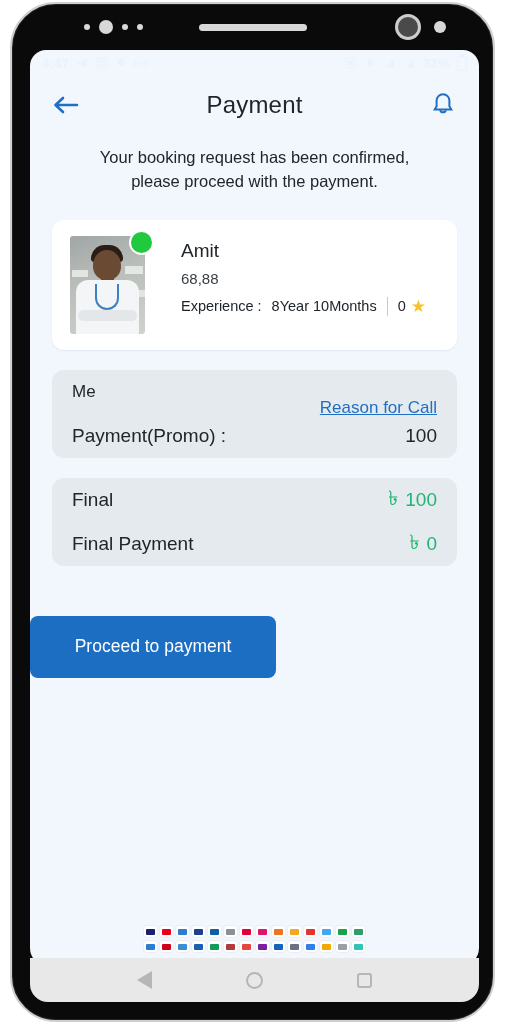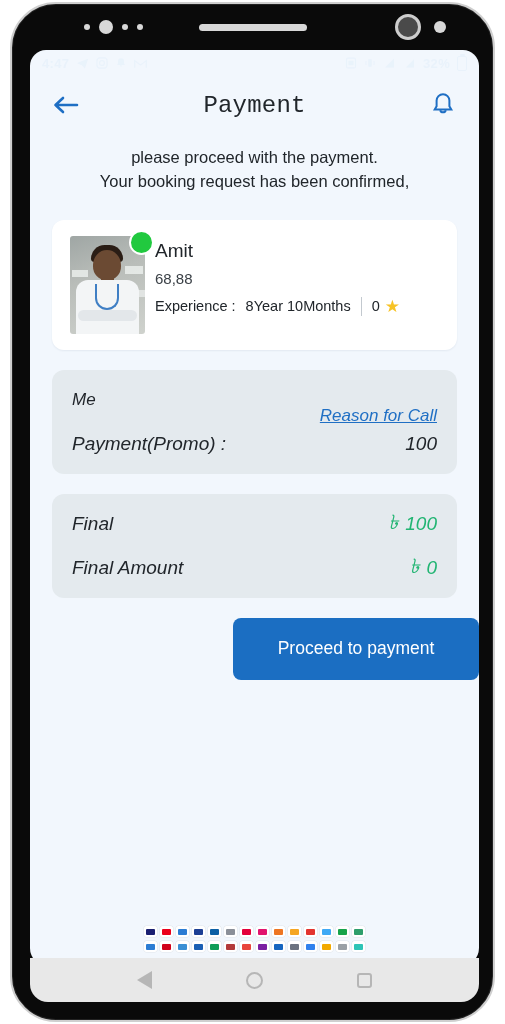--- a/index.html
+++ b/index.html
@@ -58,35 +58,35 @@
   .sb-ico{ opacity:.92; display:inline-flex; }
   .sb-time{ letter-spacing:.3px; }
   .batt{ width:10px;height:15px;border:1.6px solid #e9f2fb;border-radius:2px;position:relative;}
   .batt:after{content:"";position:absolute;top:-3px;left:2px;width:5px;height:2px;background:#e9f2fb;border-radius:1px;}
   
   .appbar{
     height:58px; flex:0 0 58px;
     display:flex; align-items:center; justify-content:space-between;
     padding:0 18px;
   }
-  .appbar-title{ font-size:24px; color:#21262b; letter-spacing:.2px;font-family:Liberation Mono, monospace; }
+  .appbar-title{ font-size:24px; color:#21262b; letter-spacing:.2px; }
   .icon-btn{ display:flex;align-items:center;justify-content:center; width:36px;height:36px; cursor:pointer;}
   
   .intro{
     text-align:center; color:#21262b;
     font-size:16.5px; line-height:1.45;
     padding:12px 34px 0;
   }
   
   .doc-card{
     margin:26px 22px 0;
     background:#ffffff;
     border-radius:12px;
     padding:16px 16px 16px 18px;
-    display:flex; gap:10px; align-items:flex-start;
+    display:flex; gap:36px; align-items:flex-start;
     min-height:124px;
     box-shadow:0 1px 2px rgba(30,50,80,.07);
   }
   .avatar-wrap{ position:relative; flex:0 0 auto;}
   .avatar{
     width:75px;height:98px; border-radius:3px; overflow:hidden;
     background:linear-gradient(160deg,#9fa6a4 0%,#b9bdb9 40%,#cfd2cd 100%);
     position:relative;
   }
   .av-head{position:absolute;left:23px;top:14px;width:28px;height:30px;border-radius:50% 50% 45% 45%;background:#6b4a33;}
@@ -108,35 +108,34 @@
   .doc-sub{ font-size:15px; color:#3a4046; margin-top:8px; }
   .doc-exp-row{ display:flex; align-items:center; gap:10px; margin-top:9px; font-size:14.5px; color:#21262b;}
   .vdiv{ width:1px;height:19px;background:#c3c9cf; }
   .rating{ display:flex;align-items:center;gap:5px; }
   .star{ color:#f7c325; font-size:17px; }
   
   .price-card{
     margin:20px 22px 0;
     background:#e4eaee;
     border-radius:12px;
-    padding:8px 20px;
-    font-style:italic;
+    padding:0 20px;
   }
   .price-row{
     height:44px; display:flex; align-items:center; justify-content:space-between;
     font-size:17px; color:#21262b;
   }
   .price-row.big{ font-size:19px; }
   .link{
     color:#1f6fc4; text-decoration:underline; font-size:17px; cursor:pointer;margin-top:33px;
   }
   .amount-green{ color:#22b573; font-size:19px; display:flex; align-items:center; gap:7px;}
   .taka{ font-size:20px; }
   
-  .cta-wrap{ display:flex; justify-content:flex-end; margin-top:20px;padding-left:15px;}
+  .cta-wrap{ display:flex; justify-content:flex-start; margin-top:50px;}
   .cta{
     background:#1b6ec2; color:#ffffff;
     border:none; border-radius:8px;
     width:246px; height:62px;
     font-size:17.5px; font-family:"Liberation Sans", sans-serif;
     cursor:pointer;
   }
   
   .pay-logos{
     margin-top:auto; padding:0 0 14px;
@@ -246,22 +245,22 @@
       <div class="appbar-title">Payment</div>
       <div class="icon-btn">
         <svg width="26" height="28" viewBox="0 0 26 28">
           <path d="M13 3.2c3.6 0 6.4 2.9 6.4 6.4v5.6l1.9 3.3H4.7l1.9-3.3V9.6c0-3.5 2.8-6.4 6.4-6.4z" fill="none" stroke="#1f6fc4" stroke-width="2"></path>
           <path d="M10.2 19.2a2.9 2.9 0 0 0 5.6 0" fill="none" stroke="#1f6fc4" stroke-width="2"></path>
         </svg>
       </div>
     </div>
 
     <div class="intro">
+      <div>Your booking request has been confirmed,</div>
       <div>please proceed with the payment.</div>
-      <div>Your booking request has been confirmed,</div>
     </div>
 
     <div class="doc-card">
       <div class="avatar-wrap">
         <div class="avatar">
           <span class="av-light1"></span>
             <span class="av-light2"></span>
             <span class="av-light3"></span>
           <span class="av-hair"></span>
             <span class="av-head"></span>
@@ -300,21 +299,21 @@
 
     <div class="price-card">
       <div class="price-row big">
         <span>Final</span>
         <span class="amount-green">
           <span class="taka">৳</span>
           <span>100</span>
         </span>
       </div>
       <div class="price-row big">
-        <span>Final Amount</span>
+        <span>Final Payment</span>
         <span class="amount-green">
           <span class="taka">৳</span>
           <span>0</span>
         </span>
       </div>
     </div>
 
     <div class="cta-wrap">
       <button class="cta">Proceed to payment</button>
     </div>

